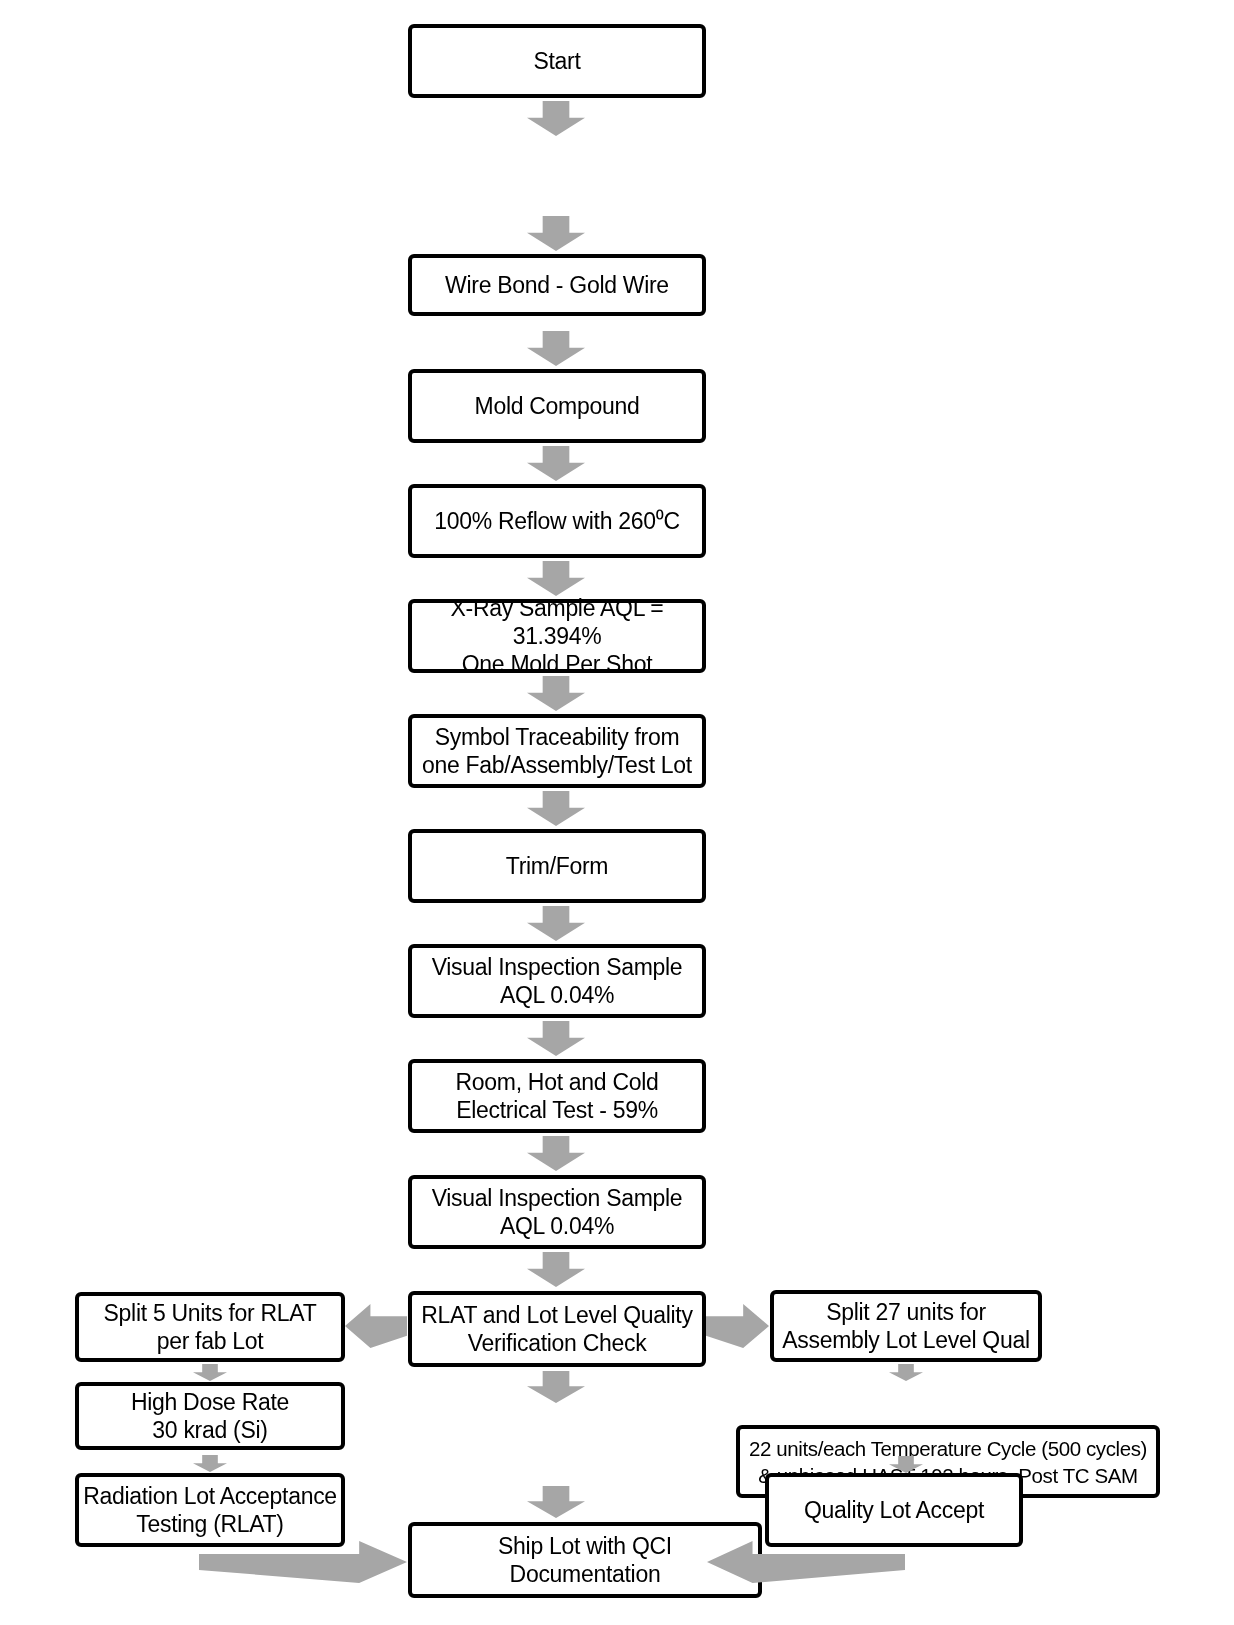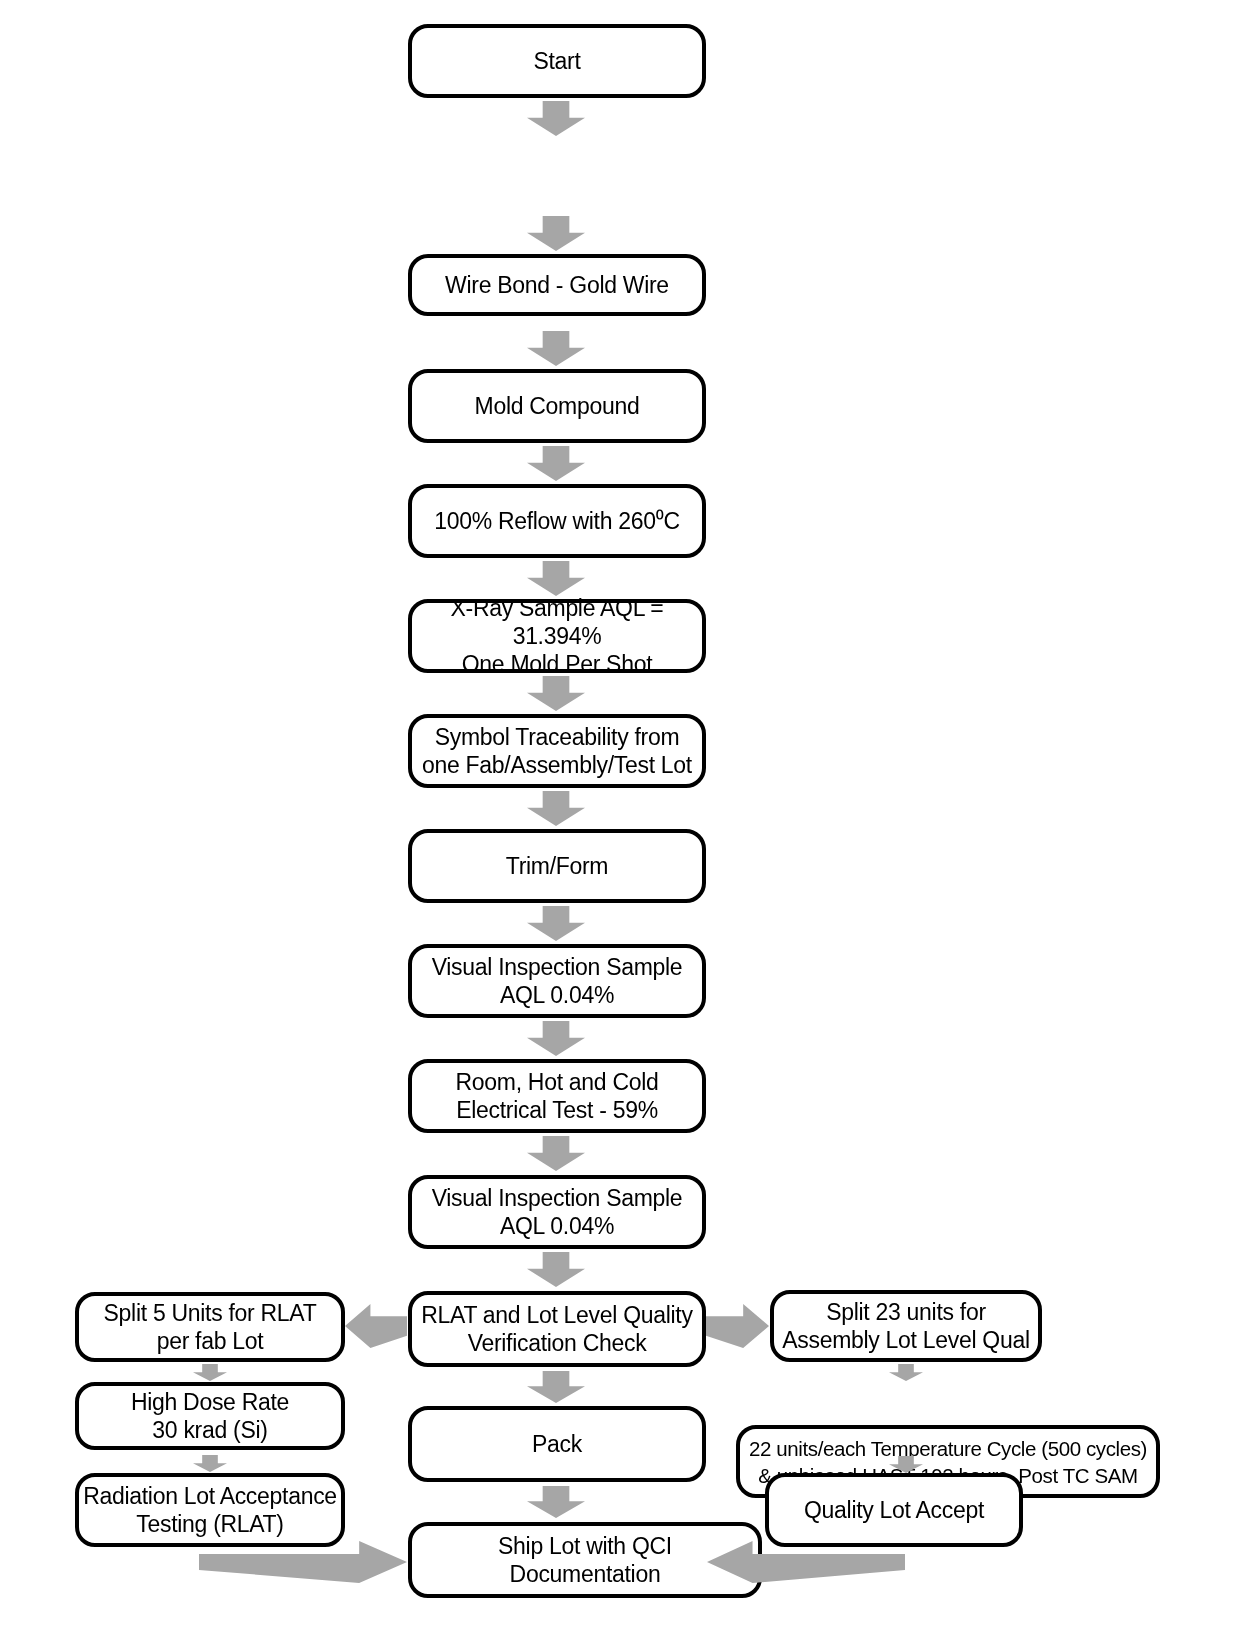--- a/index.html
+++ b/index.html
@@ -16,21 +16,21 @@
     height: 1625px;
     background: var(--background);
     font-family: "Liberation Sans", sans-serif;
     color: #000;
     overflow: hidden;
   }
   .node {
     position: absolute;
     background: var(--box_fill);
     border: 4px solid var(--box_border);
-    border-radius: 20px;
+    border-radius: 6px;
     display: flex;
     align-items: center;
     justify-content: center;
     text-align: center;
     white-space: pre-line;
     font-size: 23px;
     line-height: 28px;
     letter-spacing: -0.3px;
     padding: 0 4px;
   }
@@ -76,21 +76,20 @@
 one Fab/Assembly/Test Lot</div>
   <div class="node" style="left:408px;top:829px;width:298px;height:74px">Trim/Form</div>
   <div class="node" style="left:408px;top:944px;width:298px;height:74px">Visual Inspection Sample
 AQL 0.04%</div>
   <div class="node" style="left:408px;top:1059px;width:298px;height:74px">Room, Hot and Cold
 Electrical Test - 59%</div>
   <div class="node" style="left:408px;top:1175px;width:298px;height:74px">Visual Inspection Sample
 AQL 0.04%</div>
   <div class="node" style="left:408px;top:1291px;width:298px;height:76px">RLAT and Lot Level Quality
 Verification Check</div>
-  <div class="node" style="left:408px;top:1406px;width:298px;height:76px">Pack</div>
   <div class="node" style="left:408px;top:1522px;width:354px;height:76px">Ship Lot with QCI
 Documentation</div>
 
   <div class="arrow a-down" style="left:527px;top:101px;width:58px;height:35px"></div>
   <div class="arrow a-down" style="left:527px;top:216px;width:58px;height:35px"></div>
   <div class="arrow a-down" style="left:527px;top:331px;width:58px;height:35px"></div>
   <div class="arrow a-down" style="left:527px;top:446px;width:58px;height:35px"></div>
   <div class="arrow a-down" style="left:527px;top:561px;width:58px;height:35px"></div>
   <div class="arrow a-down" style="left:527px;top:676px;width:58px;height:35px"></div>
   <div class="arrow a-down" style="left:527px;top:791px;width:58px;height:35px"></div>
@@ -106,21 +105,21 @@
 
   <div class="node" style="left:75px;top:1292px;width:270px;height:70px">Split 5 Units for RLAT
 per fab Lot</div>
   <div class="node" style="left:75px;top:1382px;width:270px;height:68px">High Dose Rate
 30 krad (Si)</div>
   <div class="node" style="left:75px;top:1473px;width:270px;height:74px">Radiation Lot Acceptance
 Testing (RLAT)</div>
   <div class="arrow a-down" style="left:193px;top:1364px;width:34px;height:17px"></div>
   <div class="arrow a-down" style="left:193px;top:1455px;width:34px;height:17px"></div>
 
-  <div class="node" style="left:770px;top:1290px;width:272px;height:72px">Split 23 units for
+  <div class="node" style="left:770px;top:1290px;width:272px;height:72px">Split 27 units for
 Assembly Lot Level Qual</div>
   <div class="node wide" style="left:736px;top:1382px;width:424px;height:73px">22 units/each Temperature Cycle (500 cycles)
 &amp; unbiased HAST 192 hours, Post TC SAM</div>
   <div class="node" style="left:765px;top:1473px;width:258px;height:74px">Quality Lot Accept</div>
   <div class="arrow a-down" style="left:889px;top:1364px;width:34px;height:17px"></div>
   <div class="arrow a-down" style="left:889px;top:1456px;width:34px;height:17px"></div>
 
   <div class="arrow a-right-long" style="left:199px;top:1541px;width:208px;height:42px"></div>
   <div class="arrow a-left-long" style="left:707px;top:1541px;width:198px;height:42px"></div>
 

